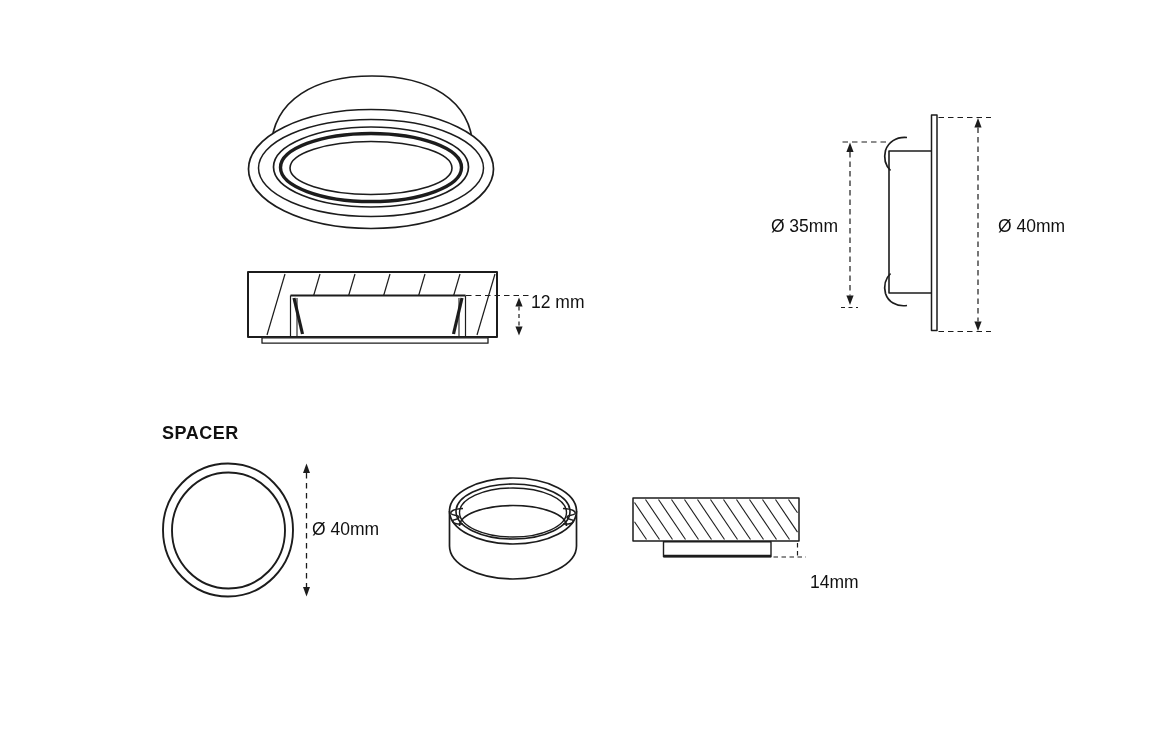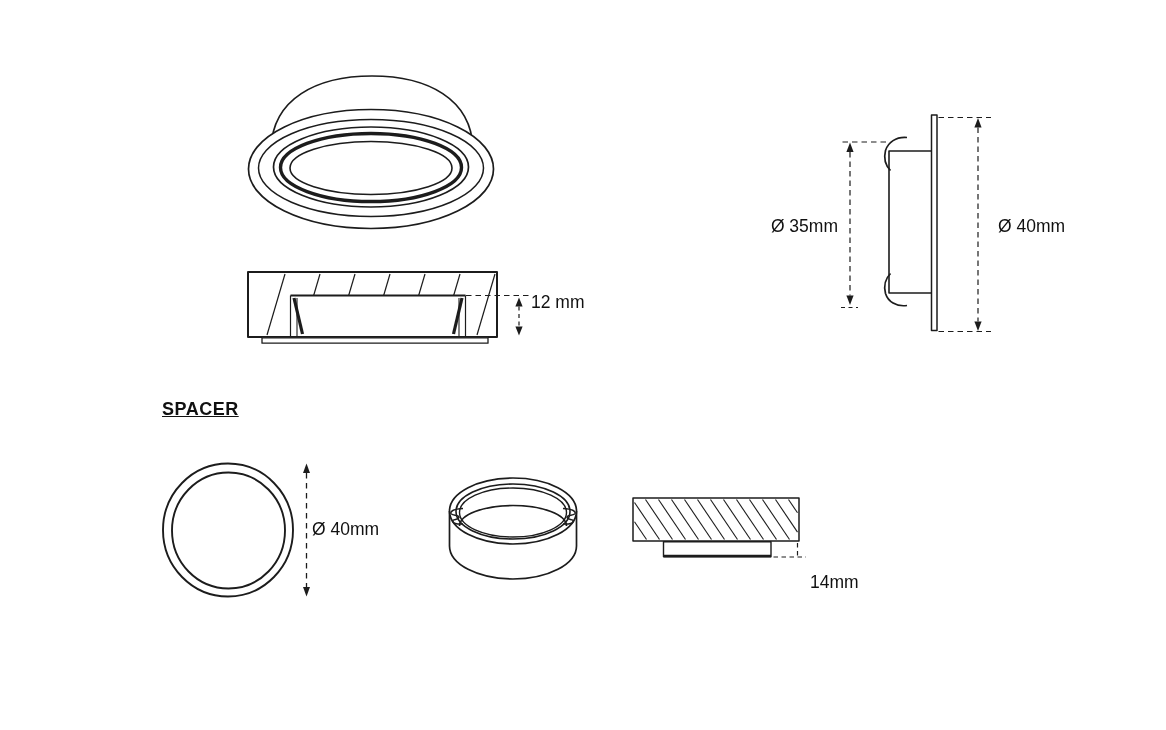--- a/index.html
+++ b/index.html
@@ -124,21 +124,21 @@
           <line x1="797.5" y1="532.1" x2="775.5" y2="499.5" stroke-width="1.1"></line>
           <line x1="797.5" y1="512.8" x2="788.5" y2="499.5" stroke-width="1.1"></line>
         </g>
       <rect x="663.5" y="541.8" width="107.5" height="15" fill="#ffffff" stroke-width="1.4"></rect>
       <line x1="664" y1="556" x2="771" y2="556" stroke-width="2.6"></line>
       <line x1="797.5" y1="543" x2="797.5" y2="556.5" stroke-width="1.2" stroke-dasharray="4.5,3.5"></line>
       <line x1="773.5" y1="557" x2="806" y2="557" stroke-width="1.2" stroke-dasharray="4.5,3.5"></line>
     </g>
   </svg>
 
-  <div class="label title" style="left:162px; top:400px;text-decoration:underline;">SPACER</div>
+  <div class="label title" style="left:162px; top:424px;">SPACER</div>
 
   <div class="label" style="left:531px; top:293px;">12 mm</div>
 
   <div class="label right" style="left:768px; top:217px; width:70px;">Ø 35mm</div>
 
   <div class="label" style="left:998px; top:217px;">Ø 40mm</div>
 
   <div class="label" style="left:312px; top:520px;">Ø 40mm</div>
 
   <div class="label" style="left:810px; top:573px;">14mm</div>

